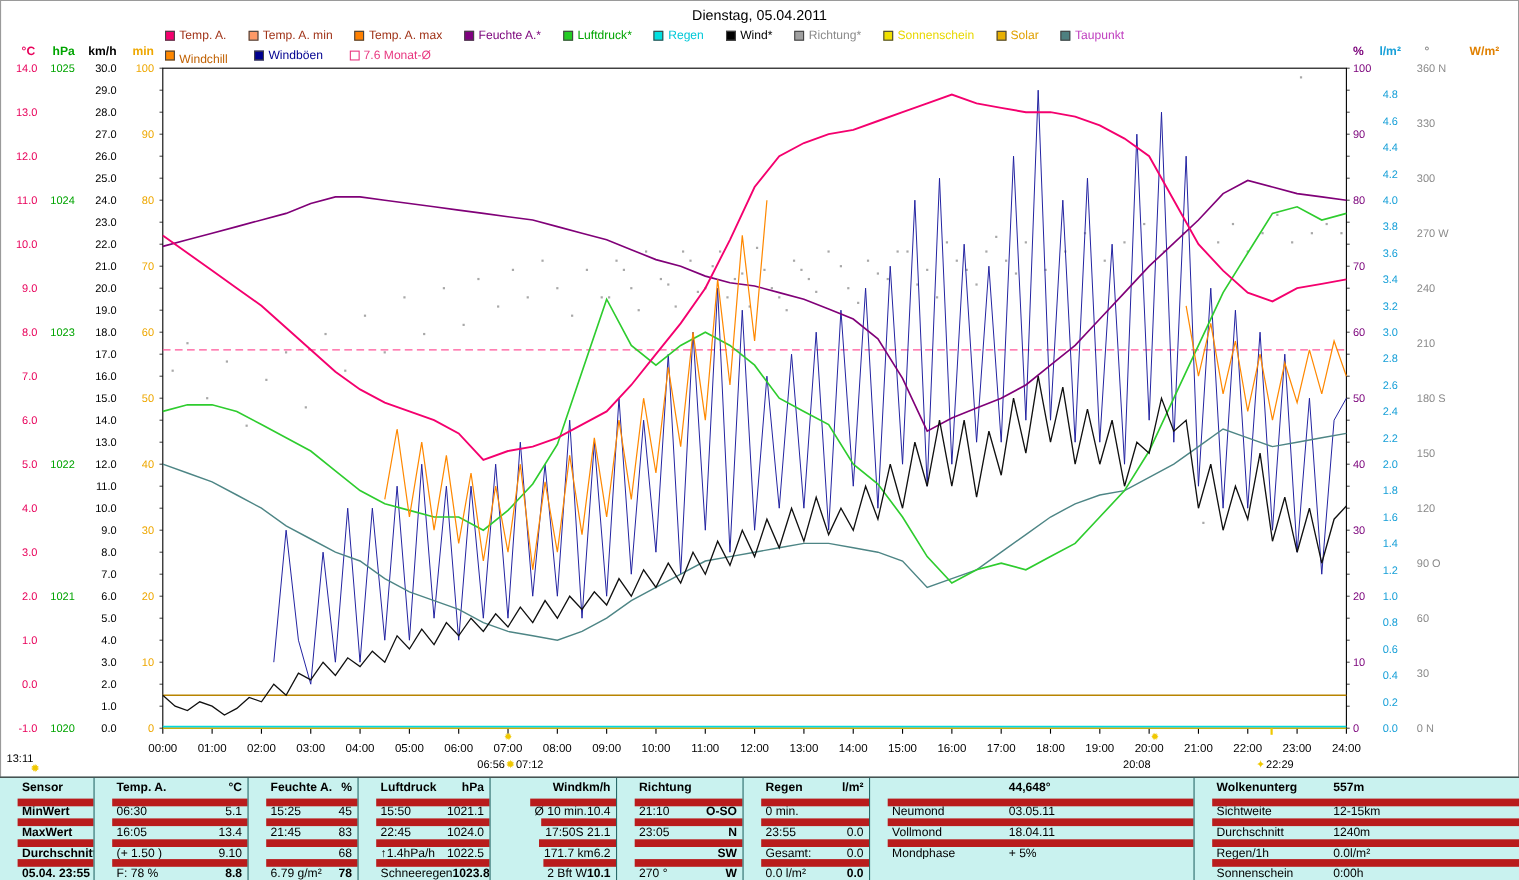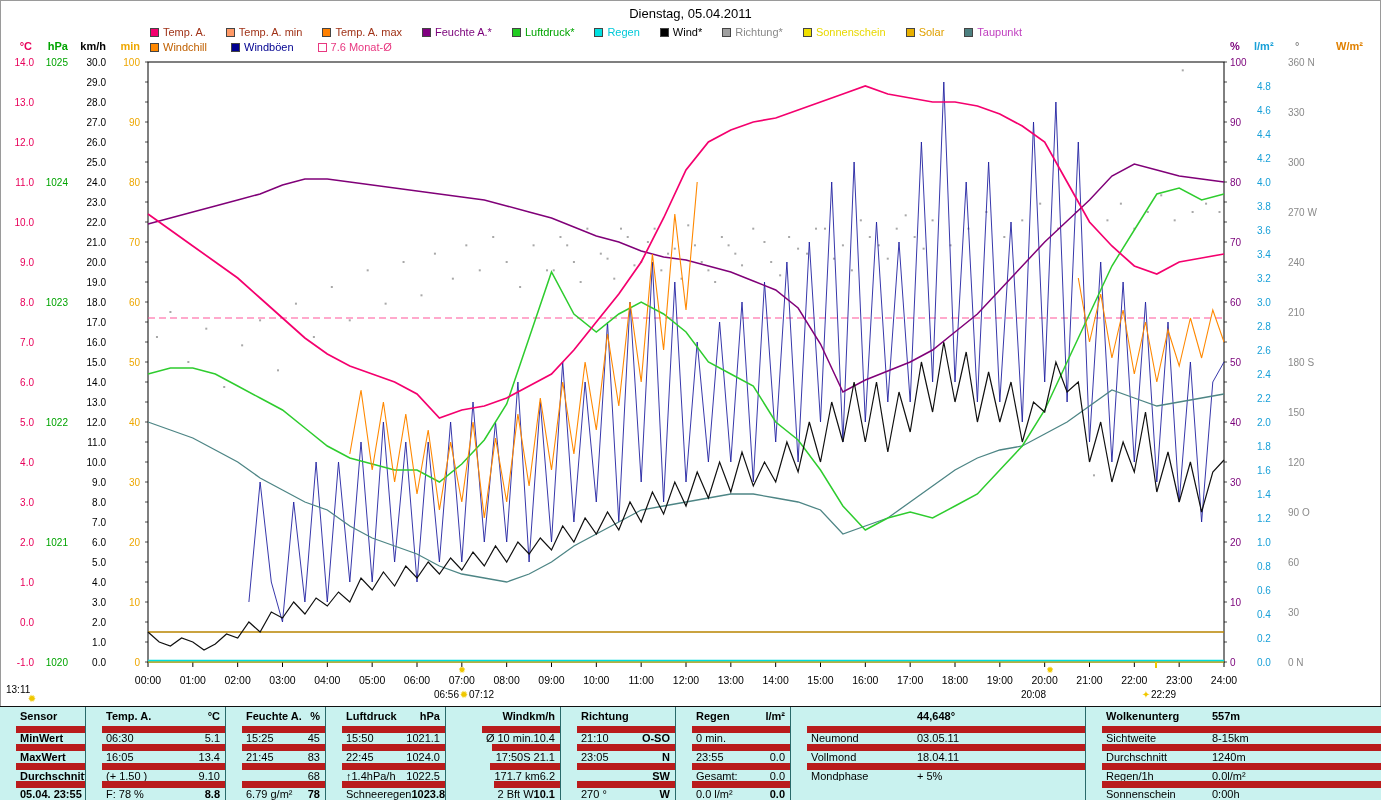--- a/index.html
+++ b/index.html
@@ -70,21 +70,21 @@
         <span style="color: rgb(224, 160, 0);">Solar</span>
       </div>
       <div class="litem">
         <span class="swatch" style="background: rgb(77, 128, 128);"></span>
         <span style="color: rgb(192, 64, 192);">Taupunkt</span>
       </div>
     </div>
   <div id="legend2" class="legend">
       <div class="litem">
         <span class="swatch" style="background: rgb(255, 136, 0);"></span>
-        <span style="color: rgb(192, 96, 0);">Windchill</span>
+        <span style="color: rgb(192, 96, 0); margin-top: 7px;">Windchill</span>
       </div>
       <div class="litem">
         <span class="swatch" style="background: rgb(0, 0, 144);"></span>
         <span style="color: rgb(0, 0, 144);">Windböen</span>
       </div>
       <div class="litem">
         <span class="swatch" style="background: rgb(255, 255, 255); border-color: rgb(232, 56, 128);"></span>
         <span style="color: rgb(232, 56, 128);">7.6 Monat-Ø</span>
       </div>
     </div>
@@ -631,21 +631,21 @@
           <span class="bt-vl">+ 5%</span>
         </div>
       </div>
       <div class="bt-col bt-group" style="width: 296px;">
         <div class="bt-row">
           <span class="bt-l b" style="width: 100px;">Wolkenunterg</span>
           <span class="bt-vl b">557m</span>
         </div>
         <div class="bt-row">
           <span class="bt-l" style="width: 100px;">Sichtweite</span>
-          <span class="bt-vl">8-15km</span>
+          <span class="bt-vl">12-15km</span>
         </div>
         <div class="bt-row">
           <span class="bt-l" style="width: 100px;">Durchschnitt</span>
           <span class="bt-vl">1240m</span>
         </div>
         <div class="bt-row">
           <span class="bt-l" style="width: 100px;">Regen/1h</span>
           <span class="bt-vl">0.0l/m²</span>
         </div>
         <div class="bt-row">

